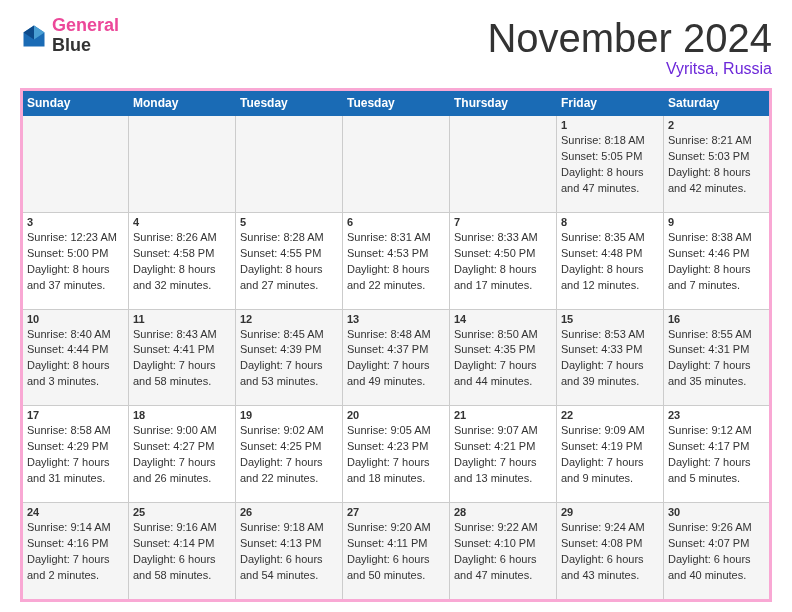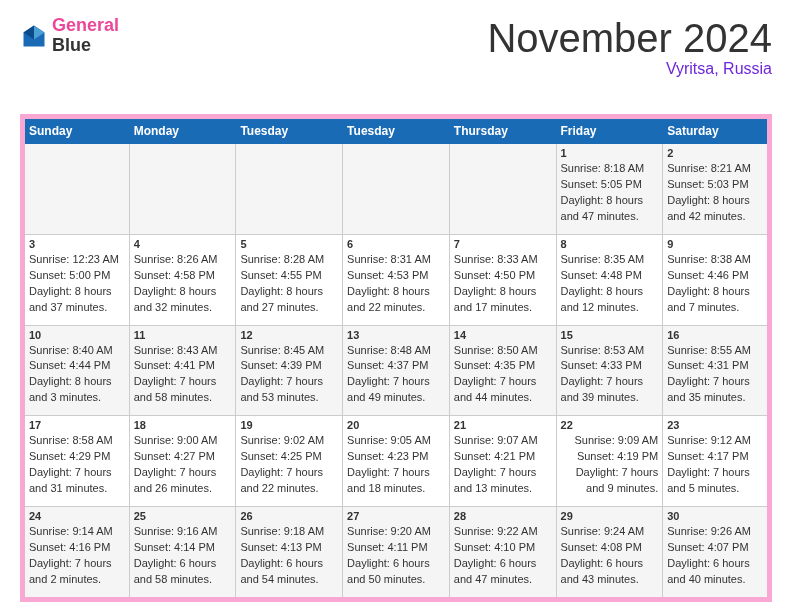--- a/index.html
+++ b/index.html
@@ -50,25 +50,24 @@
       color: #333;
       line-height: 1.1;
     }
     .title-block h2 {
       font-size: 16px;
       font-weight: normal;
       color: #6d28d9;
     }
     .calendar {
       flex: 1;
-      border: 5px solid #f9a8d4;
+      border: 3px solid #f9a8d4;
       border-collapse: collapse;
       width: 100%;
       table-layout: fixed;
-      margin-top: 26px;
     }
     .calendar thead tr th {
       background-color: #1a6bb5;
       color: white;
       font-size: 12px;
       font-weight: bold;
       padding: 5px 4px;
       border: 1px solid #1a6bb5;
       text-align: left;
     }
@@ -291,21 +290,21 @@
           </td>
           <td>
             <span class="day-num">21</span>
             <div class="day-info" style="white-space: pre-line;">Sunrise: 9:07 AM
 Sunset: 4:21 PM
 Daylight: 7 hours
 and 13 minutes.</div>
           </td>
           <td>
             <span class="day-num">22</span>
-            <div class="day-info" style="white-space: pre-line; text-align: right;">Sunrise: 9:09 AM
+            <div class="day-info" style="white-space: pre-line;">Sunrise: 9:09 AM
 Sunset: 4:19 PM
 Daylight: 7 hours
 and 9 minutes.</div>
           </td>
           <td>
             <span class="day-num">23</span>
             <div class="day-info" style="white-space: pre-line;">Sunrise: 9:12 AM
 Sunset: 4:17 PM
 Daylight: 7 hours
 and 5 minutes.</div>

